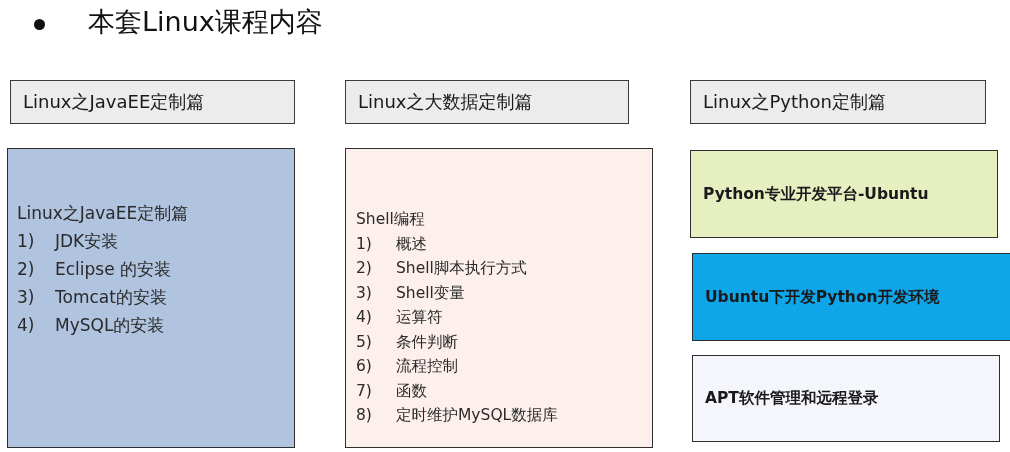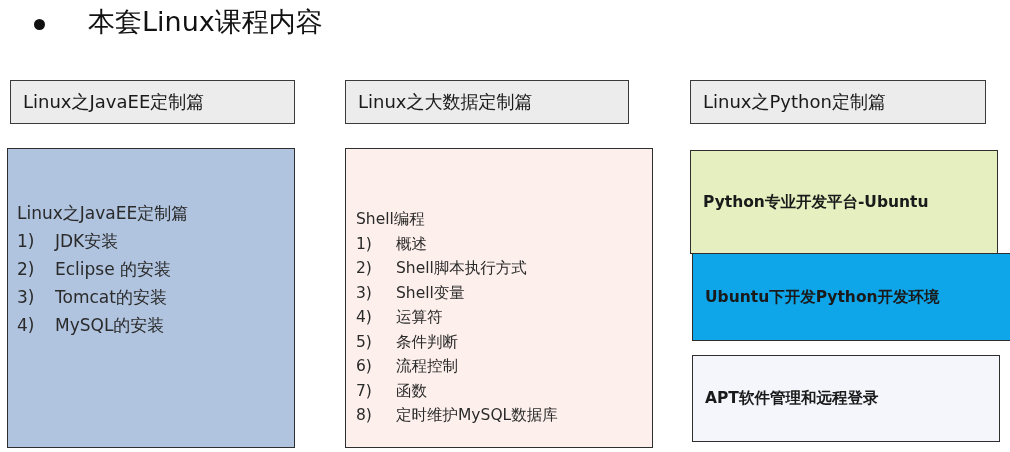--- a/index.html
+++ b/index.html
@@ -88,21 +88,21 @@
     <div class="row">
         <span class="num">8)</span>
         <span>定时维护MySQL数据库</span>
       </div>
   </div>
 </div>
 
 <div class="hdr" style="left:690px; top:80px; width:296px;">
   <span>Linux之Python定制篇</span>
 </div>
-<div class="box rbox" style="left:690px; top:150px; width:308px; height:104px; background:#e6efc0;">
+<div class="box rbox" style="left:690px; top:150px; width:308px; height:88px; background:#e6efc0;">
   <span>Python专业开发平台-Ubuntu</span>
 </div>
 <div class="box rbox" style="left:692px; top:253px; width:368px; height:88px; background:#0ea5e9;align-items:center;">
   <span>Ubuntu下开发Python开发环境</span>
 </div>
 <div class="box rbox" style="left:692px; top:355px; width:308px; height:87px; background:#f4f6fc;">
   <span>APT软件管理和远程登录</span>
 </div>
 
 </body></html>

